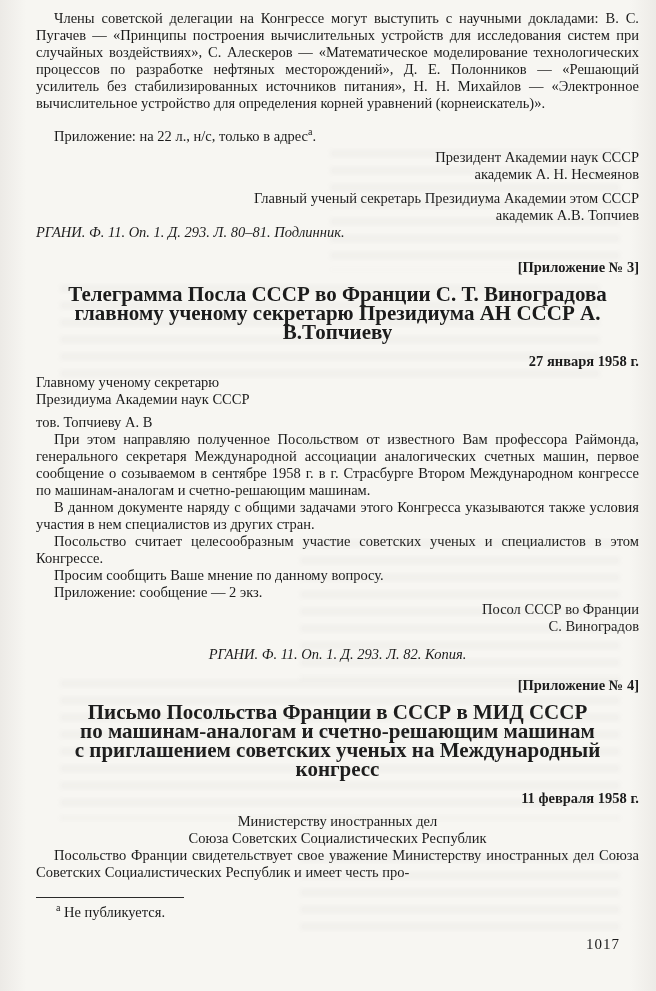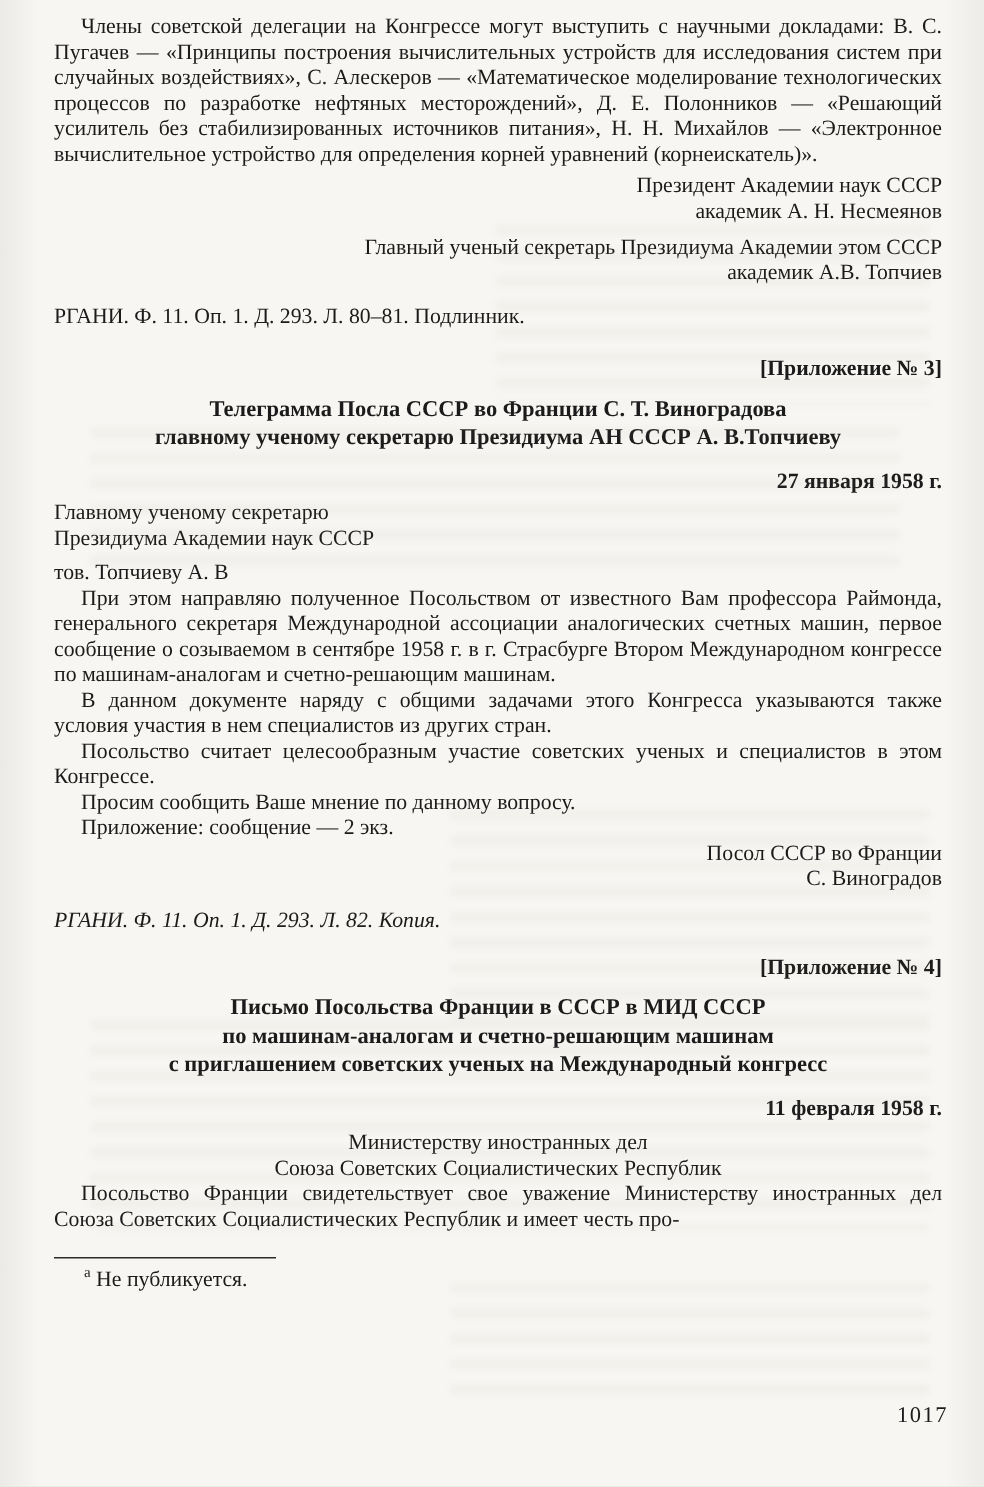--- a/index.html
+++ b/index.html
@@ -7,54 +7,54 @@
     position: relative;
     width: 656px;
     height: 991px;
     margin: 0 auto;
     box-sizing: border-box;
     background: linear-gradient(90deg, #eceae6 0%, #f7f6f2 4%, #f7f6f2 96%, #edebe7 100%);
     color: #1b1b1b;
     font-family: "Liberation Serif", "DejaVu Serif", serif;
     font-size: 14.5px;
     line-height: 17px;
-    padding: 10px 28px 0 36px;
+    padding: 10px 17px 0 36px;
     overflow: hidden;
   }
   p { margin: 0; }
   .body-par {
     text-align: justify;
     text-indent: 18px;
   }
   .right { text-align: right; }
   .attachment-note { margin-top: 16px; text-indent: 18px; }
   .sig-block-1 { margin-top: 4px; }
   .sig-block-2 { margin-top: 7px; }
-  .archive-ref { margin-top: 12px; }
-  .archive-ref-2 { margin-top: 11px; font-style: italic; }
+  .archive-ref { font-style: italic; }
+  .archive-ref-2 { margin-top: 11px; font-style: italic; text-align: center; }
   .appendix-label { margin-top: 18px; font-weight: bold; text-align: right; }
   .appendix-label-2 { margin-top: 14px; font-weight: bold; text-align: right; }
-  .doc-title { margin-top: 9px; font-weight: bold; text-align: center; font-size: 15px; line-height: 19px; }
+  .doc-title { margin-top: 9px; font-weight: bold; text-align: center; font-size: 21px; line-height: 19px; }
   .doc-date { margin-top: 11px; font-weight: bold; text-align: right; }
   .addressee { margin-top: 4px; text-align: left; }
   .addressee-2 { margin-top: 6px; text-align: center; }
   .salutation { margin-top: 6px; }
   .signature { margin-top: 0; text-align: right; }
   sup { font-size: 10px; line-height: 0; vertical-align: super; }
   .footnote-rule {
     margin-top: 16px;
     width: 148px;
     height: 0;
     border-top: 1.5px solid #2a2a2a;
   }
   .footnote { margin-top: 6px; padding-left: 20px; }
   .page-number {
     position: absolute;
     top: 936px;
-    right: 24px;
+    right: 36px;
     font-size: 15px;
     letter-spacing: 1px;
   }
   
   .bleed {
     position: absolute;
     pointer-events: none;
     filter: blur(2px);
     opacity: 0.55;
     background: repeating-linear-gradient(
@@ -75,20 +75,21 @@
 <div class="page">
 
   <div class="bleed bleed-a"></div>
   <div class="bleed bleed-b"></div>
   <div class="bleed bleed-c"></div>
   <div class="bleed bleed-d"></div>
   <div class="bleed bleed-e"></div>
 
   <p class="body-par">Члены советской делегации на Конгрессе могут выступить с научными докладами: В. С. Пугачев — «Принципы построения вычислительных устройств для исследования систем при случайных воздействиях», С. Алескеров — «Математическое моделирование технологических процессов по разработке нефтяных месторождений», Д. Е. Полонников — «Решающий усилитель без стабилизированных источников питания», Н. Н. Михайлов — «Электронное вычислительное устройство для определения корней уравнений (корнеискатель)».</p>
 
+  <p class="attachment-note"><span>Приложение: на 22 л., н/с, только в адрес</span><sup>а</sup><span>.</span></p>
 
   <div class="sig-block-1 right">
     <p>Президент Академии наук СССР</p>
     <p>академик А. Н. Несмеянов</p>
   </div>
 
   <div class="sig-block-2 right">
     <p>Главный ученый секретарь Президиума Академии этом СССР</p>
     <p>академик А.В. Топчиев</p>
   </div>

